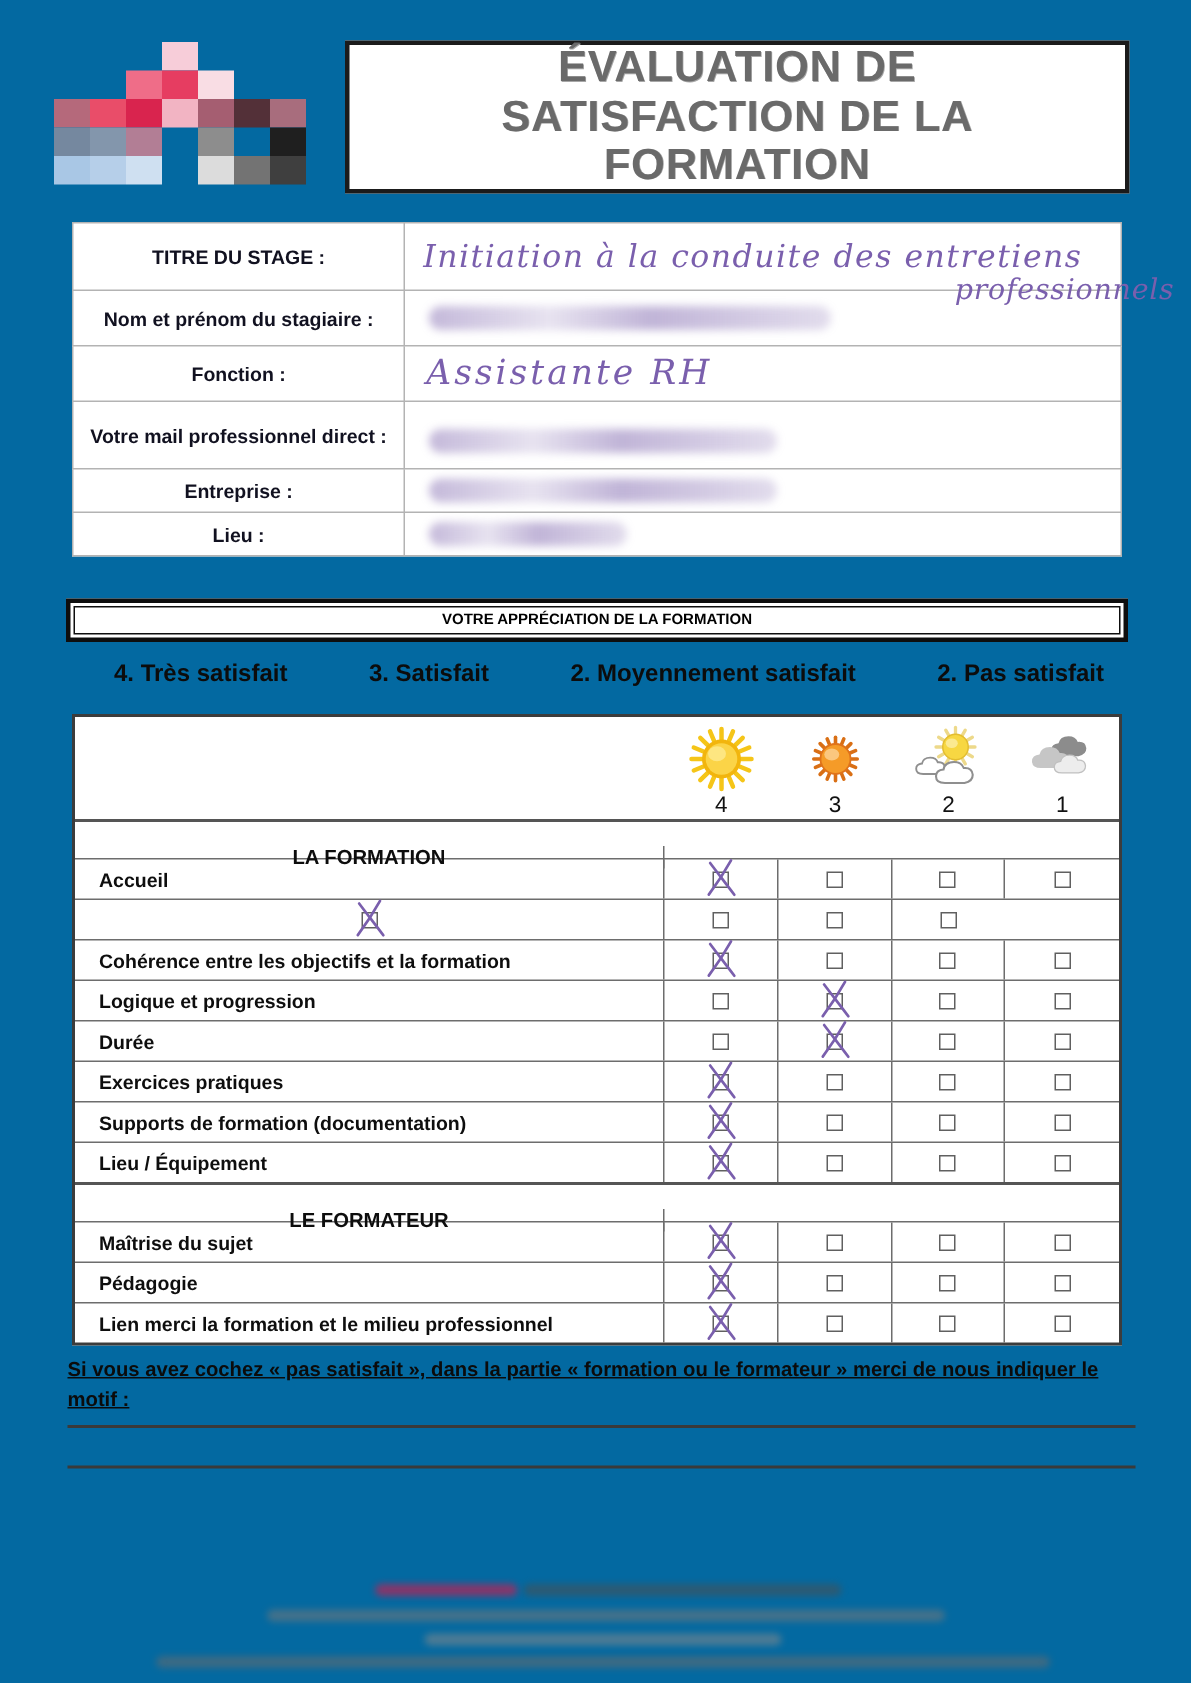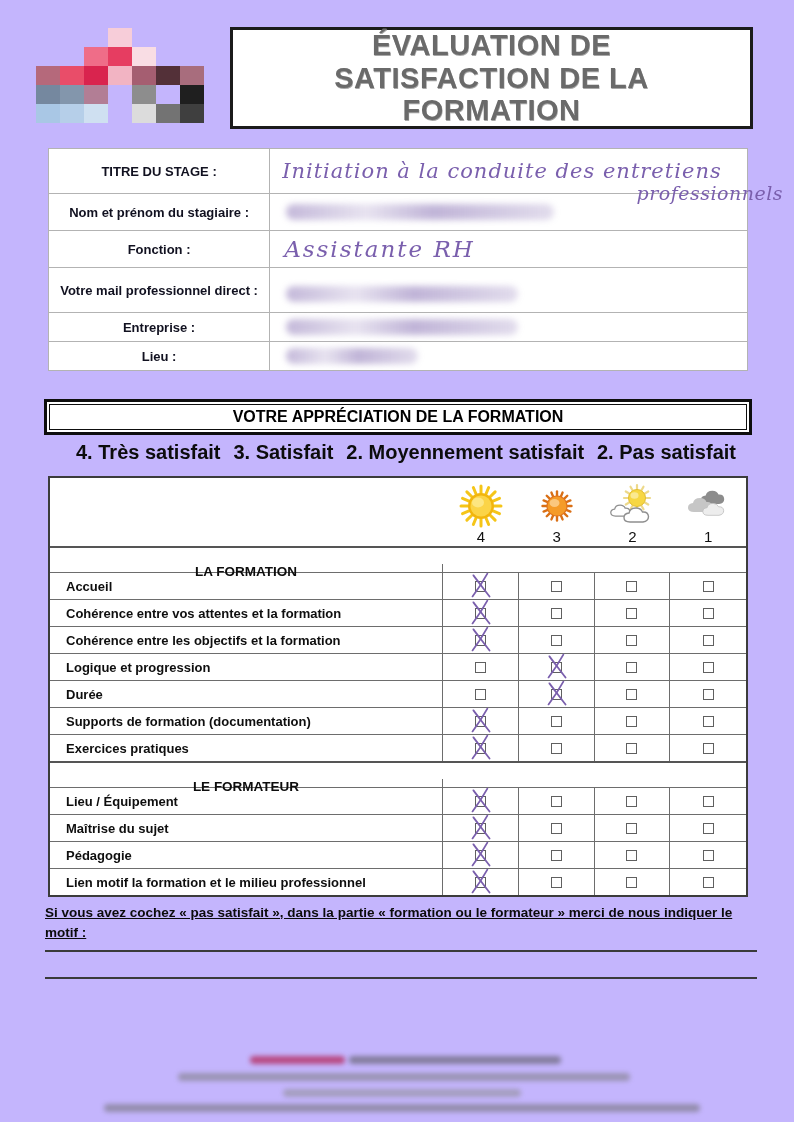--- a/index.html
+++ b/index.html
@@ -1,18 +1,18 @@
 <!DOCTYPE html>
 <html lang="fr"><head>
 <meta charset="utf-8">
 <style>
   * { box-sizing: border-box; }
   body { margin:0; background:#d8d8d8; font-family:"Liberation Sans", sans-serif; }
   .page { position:relative; width:794px; height:1122px; margin:0 auto;
-          background:#c4b5fd; overflow:hidden; }
+          background:#0369a1; overflow:hidden; }
 
   
   .logo-mosaic { position:absolute; left:36px; top:28px;
                  display:grid; grid-template-columns:repeat(7,24px); grid-auto-rows:19px; }
   .logo-mosaic div { width:24px; height:19px; }
 
   .title-box { position:absolute; left:230px; top:27px; width:523px; height:102px;
                border:3px solid #1b1b1b; background:#fff;
                display:flex; flex-direction:column; justify-content:center; align-items:center; }
   .title-box .tl { font-size:29px; font-weight:bold; color:#6a6a6a; line-height:1.12;
@@ -45,24 +45,24 @@
               filter:blur(3px); }
   .sc-nom { width:268px; } .sc-mail { width:232px; margin-top:12px; }
   .sc-entreprise { width:232px; } .sc-lieu { width:132px; }
 
   .nbre-lbl { text-decoration:underline; }
 
   
   .banner { position:absolute; left:44px; top:399px; width:708px;
             border:3px solid #0e0e0e; background:#fff; padding:2px; }
   .banner-inner { border:1px solid #0e0e0e; text-align:center; font-weight:bold;
-                  font-size:16px; color:#000; padding:3px 0; }
+                  font-size:10px; color:#000; padding:3px 0; }
   .scale-row { position:absolute; left:48px; top:441px; width:700px;
                display:flex; justify-content:space-between; padding:0 12px 0 28px;
-               font-weight:bold; font-size:20px; color:#0c0c0c; }
+               font-weight:bold; font-size:16px; color:#0c0c0c; }
 
   
   .rtable { position:absolute; left:48px; top:476px; width:700px;
             border:2px solid #3c3c3c; background:#fff; }
   .rrow { display:grid; grid-template-columns:393px repeat(4,1fr); border-top:1px solid #6d6d6d; }
   .rhead { height:68px; border-top:none; }
   .icon-cell { display:flex; flex-direction:column; align-items:center;
                justify-content:flex-end; padding-bottom:1px; }
   .icon-cell svg { width:46px; height:46px; }
   .rnum { font-size:15px; color:#111; line-height:1.1; }
@@ -313,21 +313,20 @@
         <span class="cb"></span>
         </div>
         <div class="cb-cell">
         <span class="cb"></span>
         </div>
         <div class="cb-cell">
         <span class="cb"></span>
         </div>
       </div>
       <div class="rrow drow">
-        <div class="rl">Cohérence entre vos attentes et la formation</div>
         <div class="cb-cell">
         <span class="cb"></span>
           <svg class="xmark" viewBox="0 0 24 27">
   <path d="M5 3 C9 9,16 19,20 25"></path>
             <path d="M19 2 C14 10,8 18,3 24"></path>
           </svg>
         </div>
         <div class="cb-cell">
         <span class="cb"></span>
         </div>
@@ -389,40 +388,59 @@
           </svg>
         </div>
         <div class="cb-cell">
         <span class="cb"></span>
         </div>
         <div class="cb-cell">
         <span class="cb"></span>
         </div>
       </div>
       <div class="rrow drow">
+        <div class="rl">Exercices pratiques</div>
+        <div class="cb-cell">
+        <span class="cb"></span>
+          <svg class="xmark" viewBox="0 0 24 27">
+  <path d="M5 3 C9 9,16 19,20 25"></path>
+            <path d="M19 2 C14 10,8 18,3 24"></path>
+          </svg>
+        </div>
+        <div class="cb-cell">
+        <span class="cb"></span>
+        </div>
+        <div class="cb-cell">
+        <span class="cb"></span>
+        </div>
+        <div class="cb-cell">
+        <span class="cb"></span>
+        </div>
+      </div>
+      <div class="rrow drow">
         <div class="rl">Supports de formation (documentation)</div>
         <div class="cb-cell">
         <span class="cb"></span>
           <svg class="xmark" viewBox="0 0 24 27">
   <path d="M5 3 C9 9,16 19,20 25"></path>
             <path d="M19 2 C14 10,8 18,3 24"></path>
           </svg>
         </div>
         <div class="cb-cell">
         <span class="cb"></span>
         </div>
         <div class="cb-cell">
         <span class="cb"></span>
         </div>
         <div class="cb-cell">
         <span class="cb"></span>
         </div>
       </div>
       <div class="rrow drow">
-        <div class="rl">Exercices pratiques</div>
+        <div class="rl">Lieu / Équipement</div>
         <div class="cb-cell">
         <span class="cb"></span>
           <svg class="xmark" viewBox="0 0 24 27">
   <path d="M5 3 C9 9,16 19,20 25"></path>
             <path d="M19 2 C14 10,8 18,3 24"></path>
           </svg>
         </div>
         <div class="cb-cell">
         <span class="cb"></span>
         </div>
@@ -431,39 +449,20 @@
         </div>
         <div class="cb-cell">
         <span class="cb"></span>
         </div>
       </div>
       <div class="rrow sectionrow">
         <div class="st">LE FORMATEUR</div>
                  <div></div>
       </div>
       <div class="rrow drow">
-        <div class="rl">Lieu / Équipement</div>
-        <div class="cb-cell">
-        <span class="cb"></span>
-          <svg class="xmark" viewBox="0 0 24 27">
-  <path d="M5 3 C9 9,16 19,20 25"></path>
-            <path d="M19 2 C14 10,8 18,3 24"></path>
-          </svg>
-        </div>
-        <div class="cb-cell">
-        <span class="cb"></span>
-        </div>
-        <div class="cb-cell">
-        <span class="cb"></span>
-        </div>
-        <div class="cb-cell">
-        <span class="cb"></span>
-        </div>
-      </div>
-      <div class="rrow drow">
         <div class="rl">Maîtrise du sujet</div>
         <div class="cb-cell">
         <span class="cb"></span>
           <svg class="xmark" viewBox="0 0 24 27">
   <path d="M5 3 C9 9,16 19,20 25"></path>
             <path d="M19 2 C14 10,8 18,3 24"></path>
           </svg>
         </div>
         <div class="cb-cell">
         <span class="cb"></span>
@@ -488,21 +487,21 @@
         <span class="cb"></span>
         </div>
         <div class="cb-cell">
         <span class="cb"></span>
         </div>
         <div class="cb-cell">
         <span class="cb"></span>
         </div>
       </div>
       <div class="rrow drow">
-        <div class="rl">Lien motif la formation et le milieu professionnel</div>
+        <div class="rl">Lien merci la formation et le milieu professionnel</div>
         <div class="cb-cell">
         <span class="cb"></span>
           <svg class="xmark" viewBox="0 0 24 27">
   <path d="M5 3 C9 9,16 19,20 25"></path>
             <path d="M19 2 C14 10,8 18,3 24"></path>
           </svg>
         </div>
         <div class="cb-cell">
         <span class="cb"></span>
         </div>

